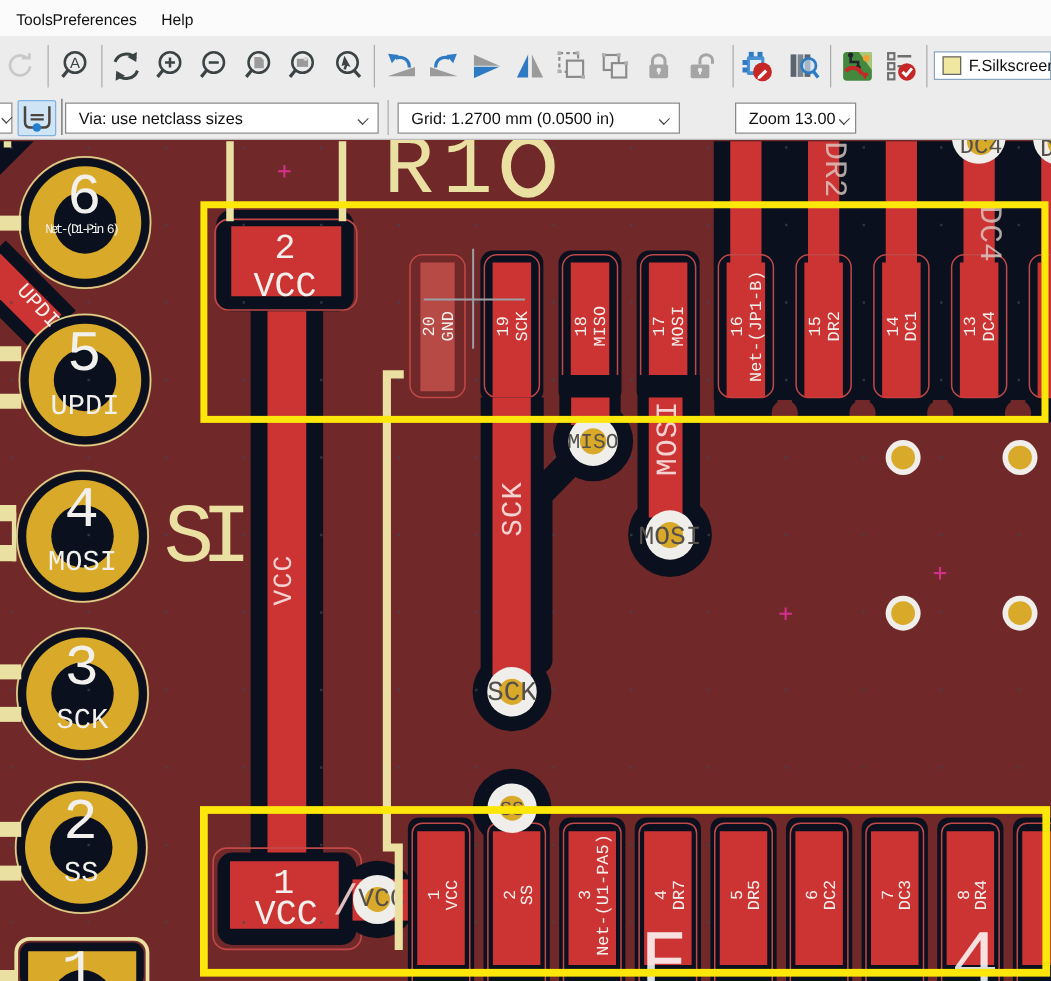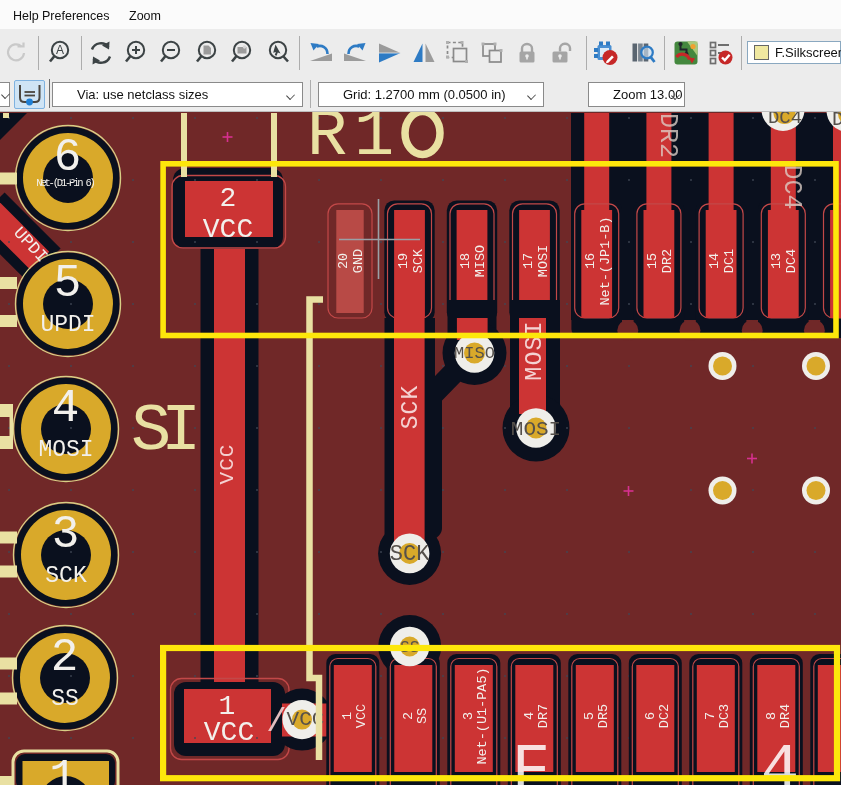--- a/index.html
+++ b/index.html
@@ -1,31 +1,31 @@
 <!DOCTYPE html>
 <html><head><meta charset="utf-8"><style>
 *{margin:0;padding:0;box-sizing:border-box}
 body{width:841px;height:785px;font-family:"Liberation Sans",sans-serif;background:#ececec;overflow:hidden}
 .menubar{position:absolute;left:0;top:0;width:841px;height:29px;background:#fbfbfb;font-size:12.5px;color:#111}
 .menubar span{position:absolute;top:9px}
 .row1{position:absolute;left:0;top:29px;width:841px;height:47px;background:#ececec}
 .row2{position:absolute;left:0;top:76px;width:841px;height:36px;background:#ececec;border-bottom:1px solid #bdbdbd}
 .ic{position:absolute;top:11px}
 .sep{position:absolute;top:7px;width:1px;height:34px;background:#adadad}
-.combo{position:absolute;background:#fff;border:1px solid #8a8a8a;font-size:13px;color:#111;line-height:23px;padding-left:24px}
+.combo{position:absolute;background:#fff;border:1px solid #8a8a8a;font-size:13px;color:#111;line-height:23px;padding-left:10px}
 .chev{position:absolute;right:7px;top:9px;width:8px;height:8px}
 .chev:before{content:"";position:absolute;border-left:1.6px solid #444;border-bottom:1.6px solid #444;width:6px;height:6px;transform:rotate(-45deg) scaleY(0.8)}
 .layerbox{position:absolute;left:747px;top:12px;width:94px;height:23px;background:#fff;border:1px solid #8aa8c0;font-size:13px;color:#111;line-height:21px}
 .swatch{position:absolute;left:6px;top:3px;width:15px;height:15px;background:#f0e8a0;border:1px solid #666}
 .press{position:absolute;left:14px;top:4px;width:31px;height:29px;background:#cfe4f5;border:1px solid #7fb2e0;border-radius:2px}
 </style></head><body>
 <div class="menubar">
-    <span style="left:13px">Help</span>
+    <span style="left:13px">Tools</span>
     <span style="left:42px">Preferences</span>
-    <span style="left:129px">Zoom</span>
+    <span style="left:129px">Help</span>
   </div>
 <div class="row1">
     <svg class="ic" style="left:3px" width="26" height="26" viewBox="0 0 26 26">
       <path d="M18.5,6.5 A8,8 0 1 0 21,13" fill="none" stroke="#c9c9c9" stroke-width="2.2"></path>
       <path d="M14.5,6.5 h6 v-4" fill="none" stroke="#c9c9c9" stroke-width="2.2"></path>
     </svg>
     <svg class="ic" style="left:47px" width="26" height="26" viewBox="0 0 26 26">
       <circle cx="13" cy="10" r="8.2" fill="none" stroke="#3c4345" stroke-width="2"></circle>
       <text x="13" y="14" font-size="12" font-family="Liberation Sans" fill="#3c4345" text-anchor="middle">A</text>
       <line x1="7.5" y1="16" x2="3" y2="21.5" stroke="#3c4345" stroke-width="2.6"></line>

